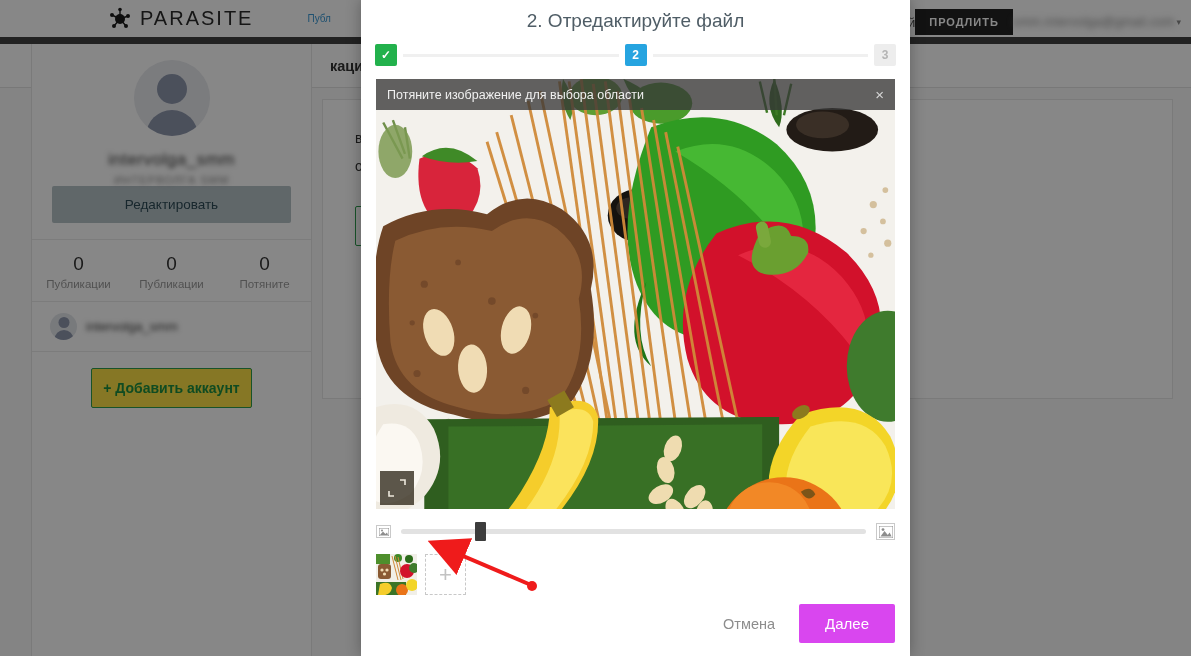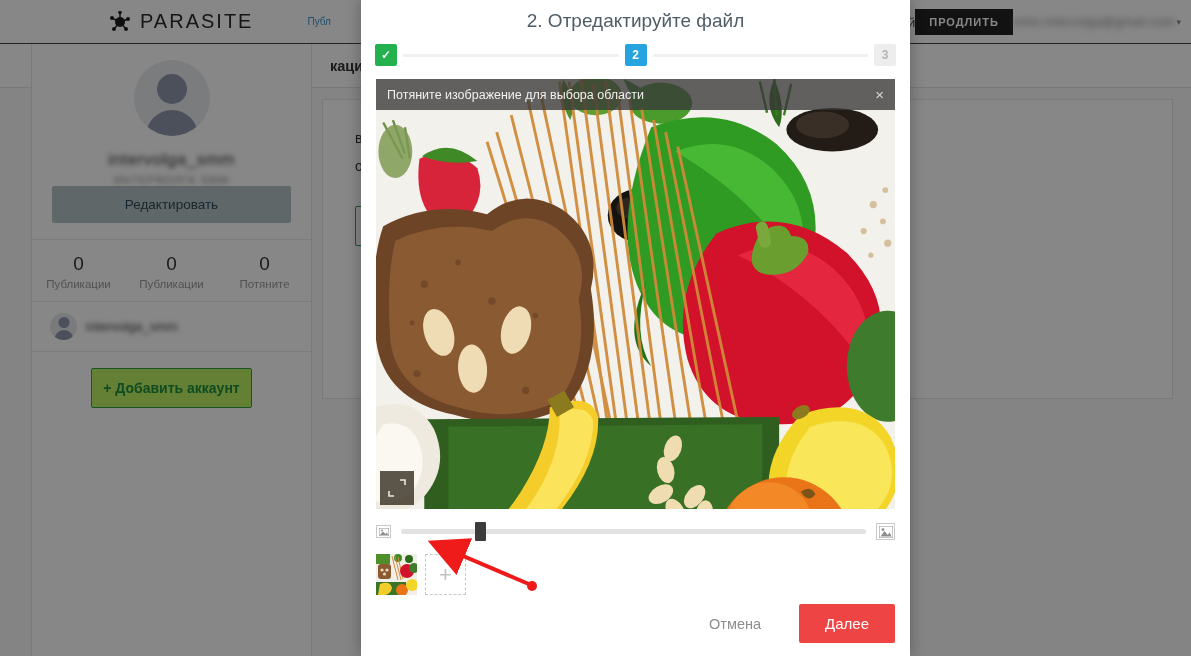--- a/index.html
+++ b/index.html
@@ -10,21 +10,21 @@
     font-family: "Liberation Sans", sans-serif;
     background: #ffffff;
   }
   .page { position: relative; width: 1191px; height: 656px; background: #fff; }
 
   
   .app { position: absolute; inset: 0; background: #fafafa; }
 
   .topbar {
     position: absolute; top: 0; left: 0; right: 0; height: 44px;
-    background: #ffffff; border-bottom: 1px solid #404040;
+    background: #ffffff; border-bottom: 7px solid #404040;
     display: flex; align-items: center;
   }
   .brand { display: flex; align-items: center; gap: 8px; margin-left: 108px; }
   .brand-logo { width: 24px; height: 24px; position: relative; }
   .brand-text { font-size: 20px; letter-spacing: 2px; color: #2b2b2b; font-weight: 400; }
 
   .topnav { display: flex; align-items: center; gap: 26px; margin-left: 54px; }
   .topnav a { color: #3897d3; font-size: 10px; text-decoration: none; }
 
   .topright { position: absolute; right: 10px; top: 0; height: 44px; display: flex; align-items: center; gap: 0; }
@@ -87,21 +87,21 @@
     position: relative; overflow: hidden; flex: none;
   }
   .avatar-sm .head { position:absolute; left:50%; top:4px; transform:translateX(-50%);
     width:11px; height:11px; border-radius:50%; background:#8e97ad; }
   .avatar-sm .body { position:absolute; left:50%; bottom:-5px; transform:translateX(-50%);
     width:19px; height:15px; border-radius:10px 10px 0 0; background:#8e97ad; }
   .acct-name { font-size: 13px; color: #3b3b3b; filter: blur(2.4px); }
   .add-acct-wrap { padding: 16px 20px; text-align: center; }
   .add-acct {
     display:inline-block; padding: 11px 11px; border: 1px solid #2e9e4f;
-    color: #1f8f3f; font-size: 14px; font-weight: bold; background:#bef264; cursor:pointer;
+    color: #1f8f3f; font-size: 14px; font-weight: bold; background:#fde047; cursor:pointer;
     border-radius: 2px;
   }
 
   
   .main-col { position: absolute; top: 88px; left: 313px; right: 0; bottom: 0; background:#fafafa; }
   .panel { margin: 11px 18px 0 9px; background:#fff; border:1px solid #e6e6e6; padding: 28px 32px; min-height: 300px;}
   .panel p { margin: 0 0 7px; font-size: 14px; color:#333; line-height: 1.5; }
   .panel .cta {
     margin-top: 22px; display:inline-block; padding: 11px 20px; border: 1px solid #2e9e4f;
     color:#1f8f3f; font-size:14px; background:#fff; cursor:pointer; border-radius:2px;
@@ -162,27 +162,27 @@
   .thumbs { display:flex; gap: 8px; margin: 14px 15px 0; }
   .thumb-img { width: 41px; height: 41px; position:relative; overflow:hidden; cursor:pointer; }
   .thumb-add {
     width: 41px; height: 41px; border: 1px dashed #c8c8c8; color:#c2c2c2;
     display:flex; align-items:center; justify-content:center; font-size: 22px; font-weight: 300;
     cursor:pointer; background:#fff;
   }
 
   .modal-footer {
     margin-top: auto; display:flex; align-items:center; justify-content:flex-end;
-    gap: 30px; padding: 0 15px 13px;
+    gap: 16px; padding: 0 15px 13px;
   }
   .btn-cancel {
     background:none; border:0; color:#8d8d8d; font-size: 14.5px; cursor:pointer; padding: 10px 8px;
   }
   .btn-next {
-    background:#ef4444; color:#fff; border:0; font-size: 15px; padding: 11px 26px;
+    background:#d946ef; color:#fff; border:0; font-size: 15px; padding: 11px 26px;
     cursor:pointer; border-radius:2px;
   }
 
   
   .arrow { position:absolute; left: 415px; top: 535px; width: 130px; height: 60px; pointer-events:none; }
 </style>
 </head>
 <body>
 
 <div class="page">

